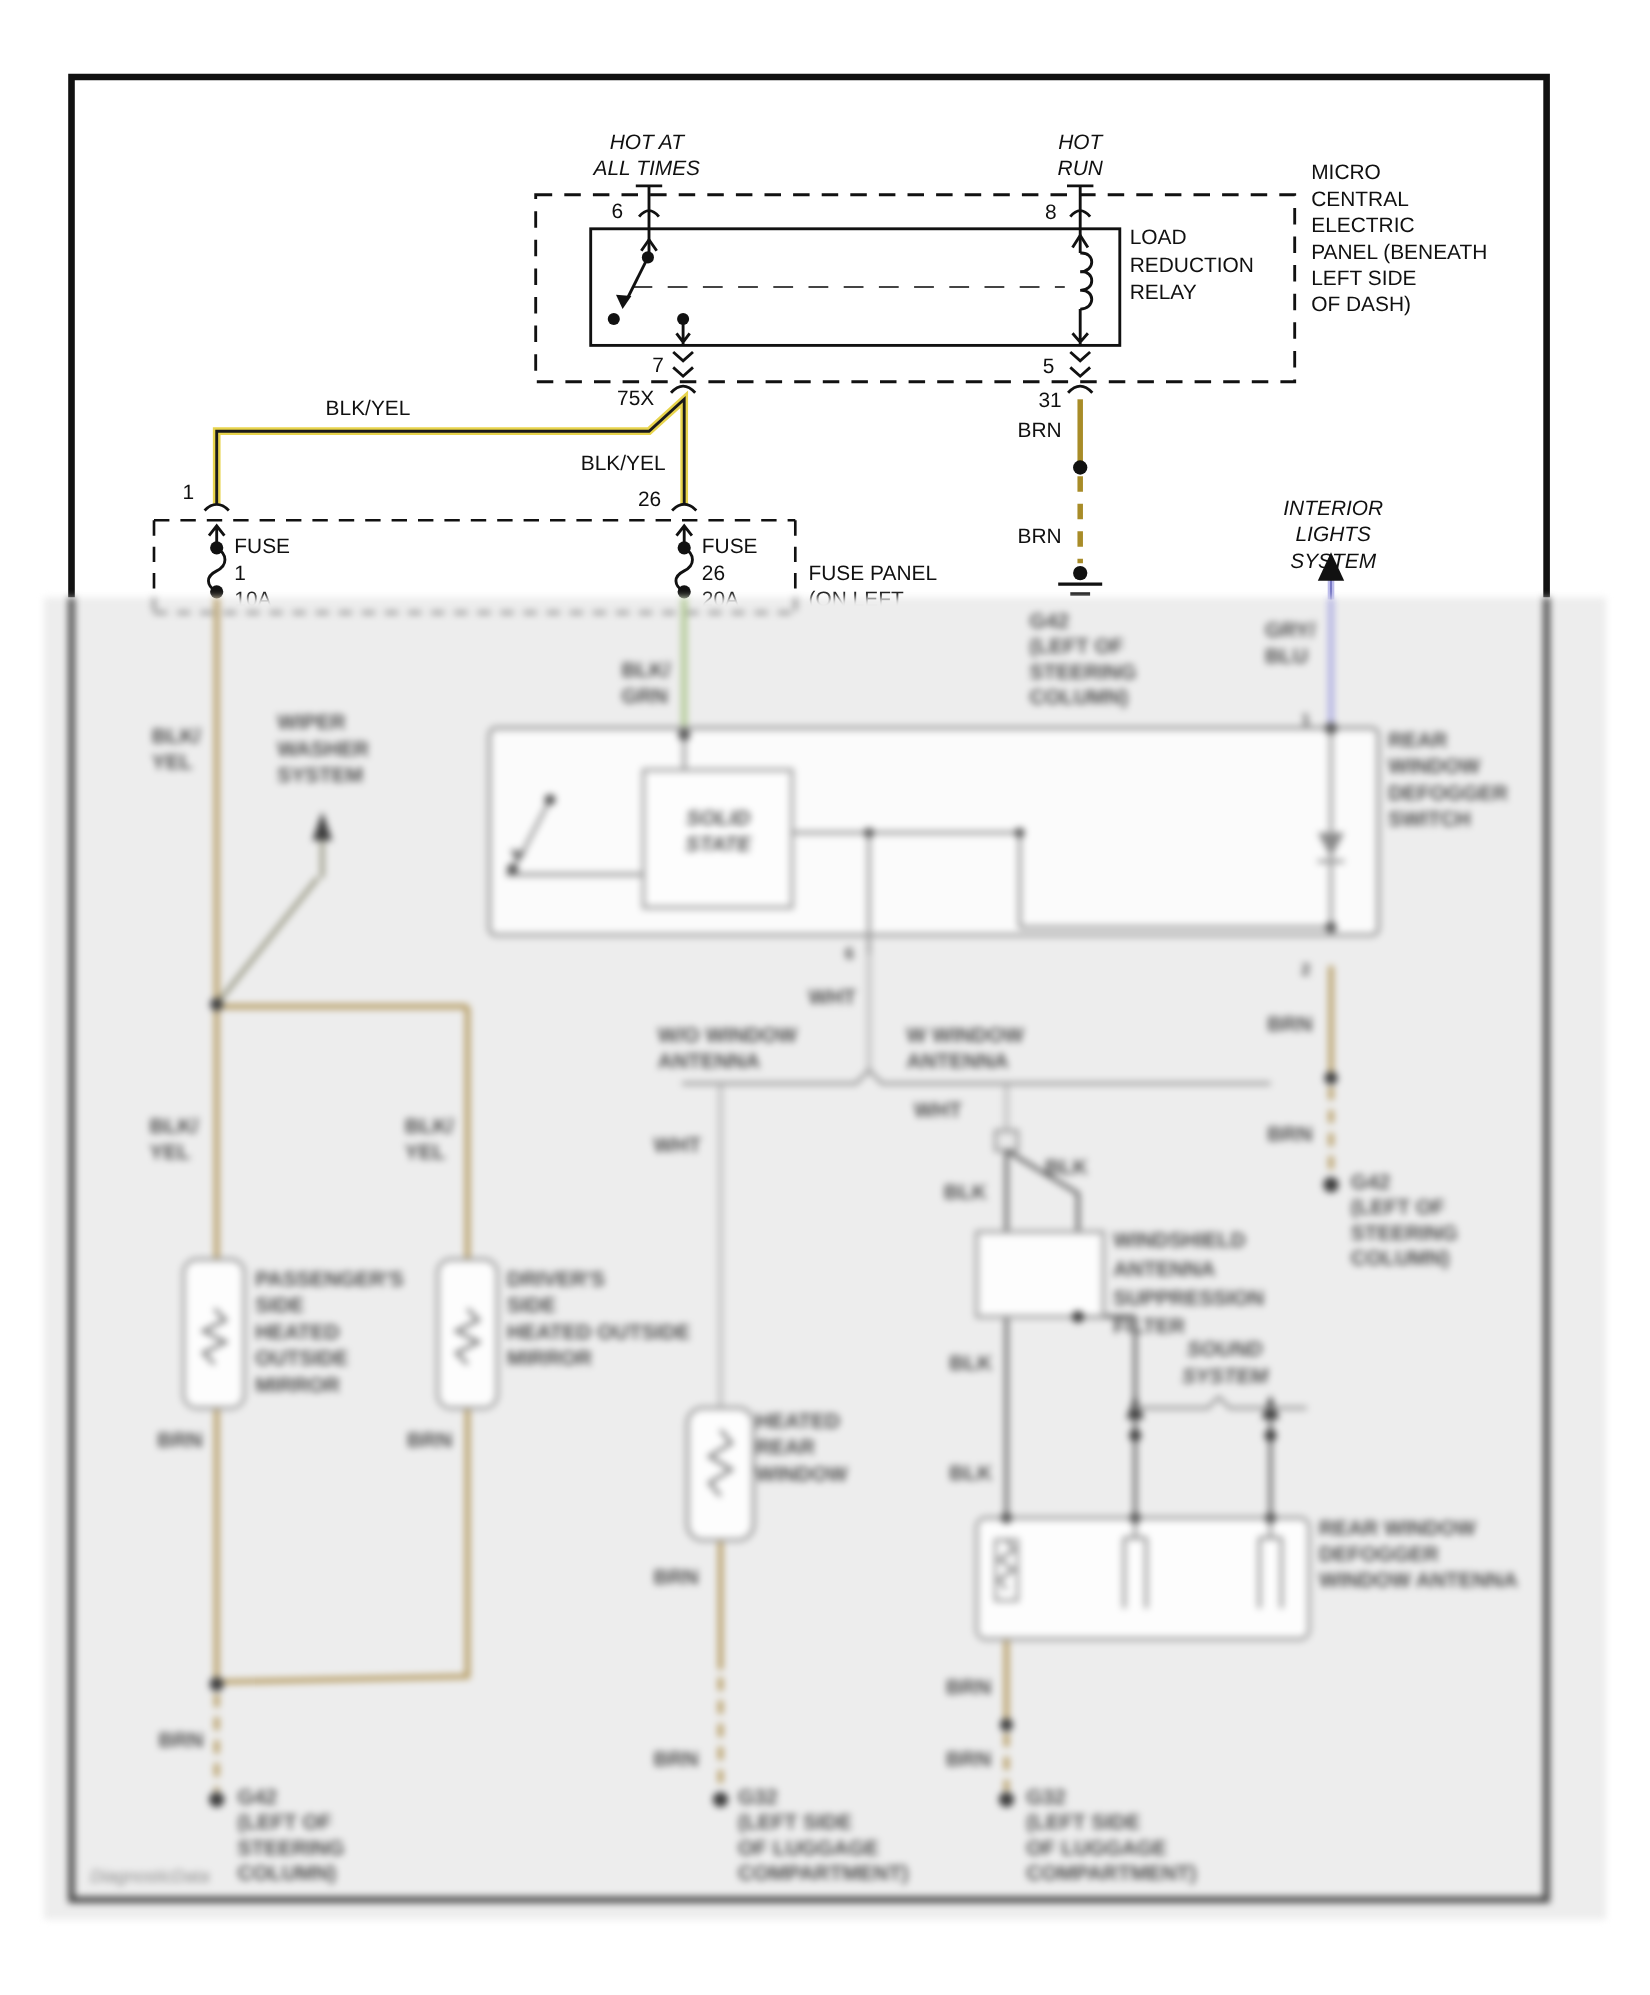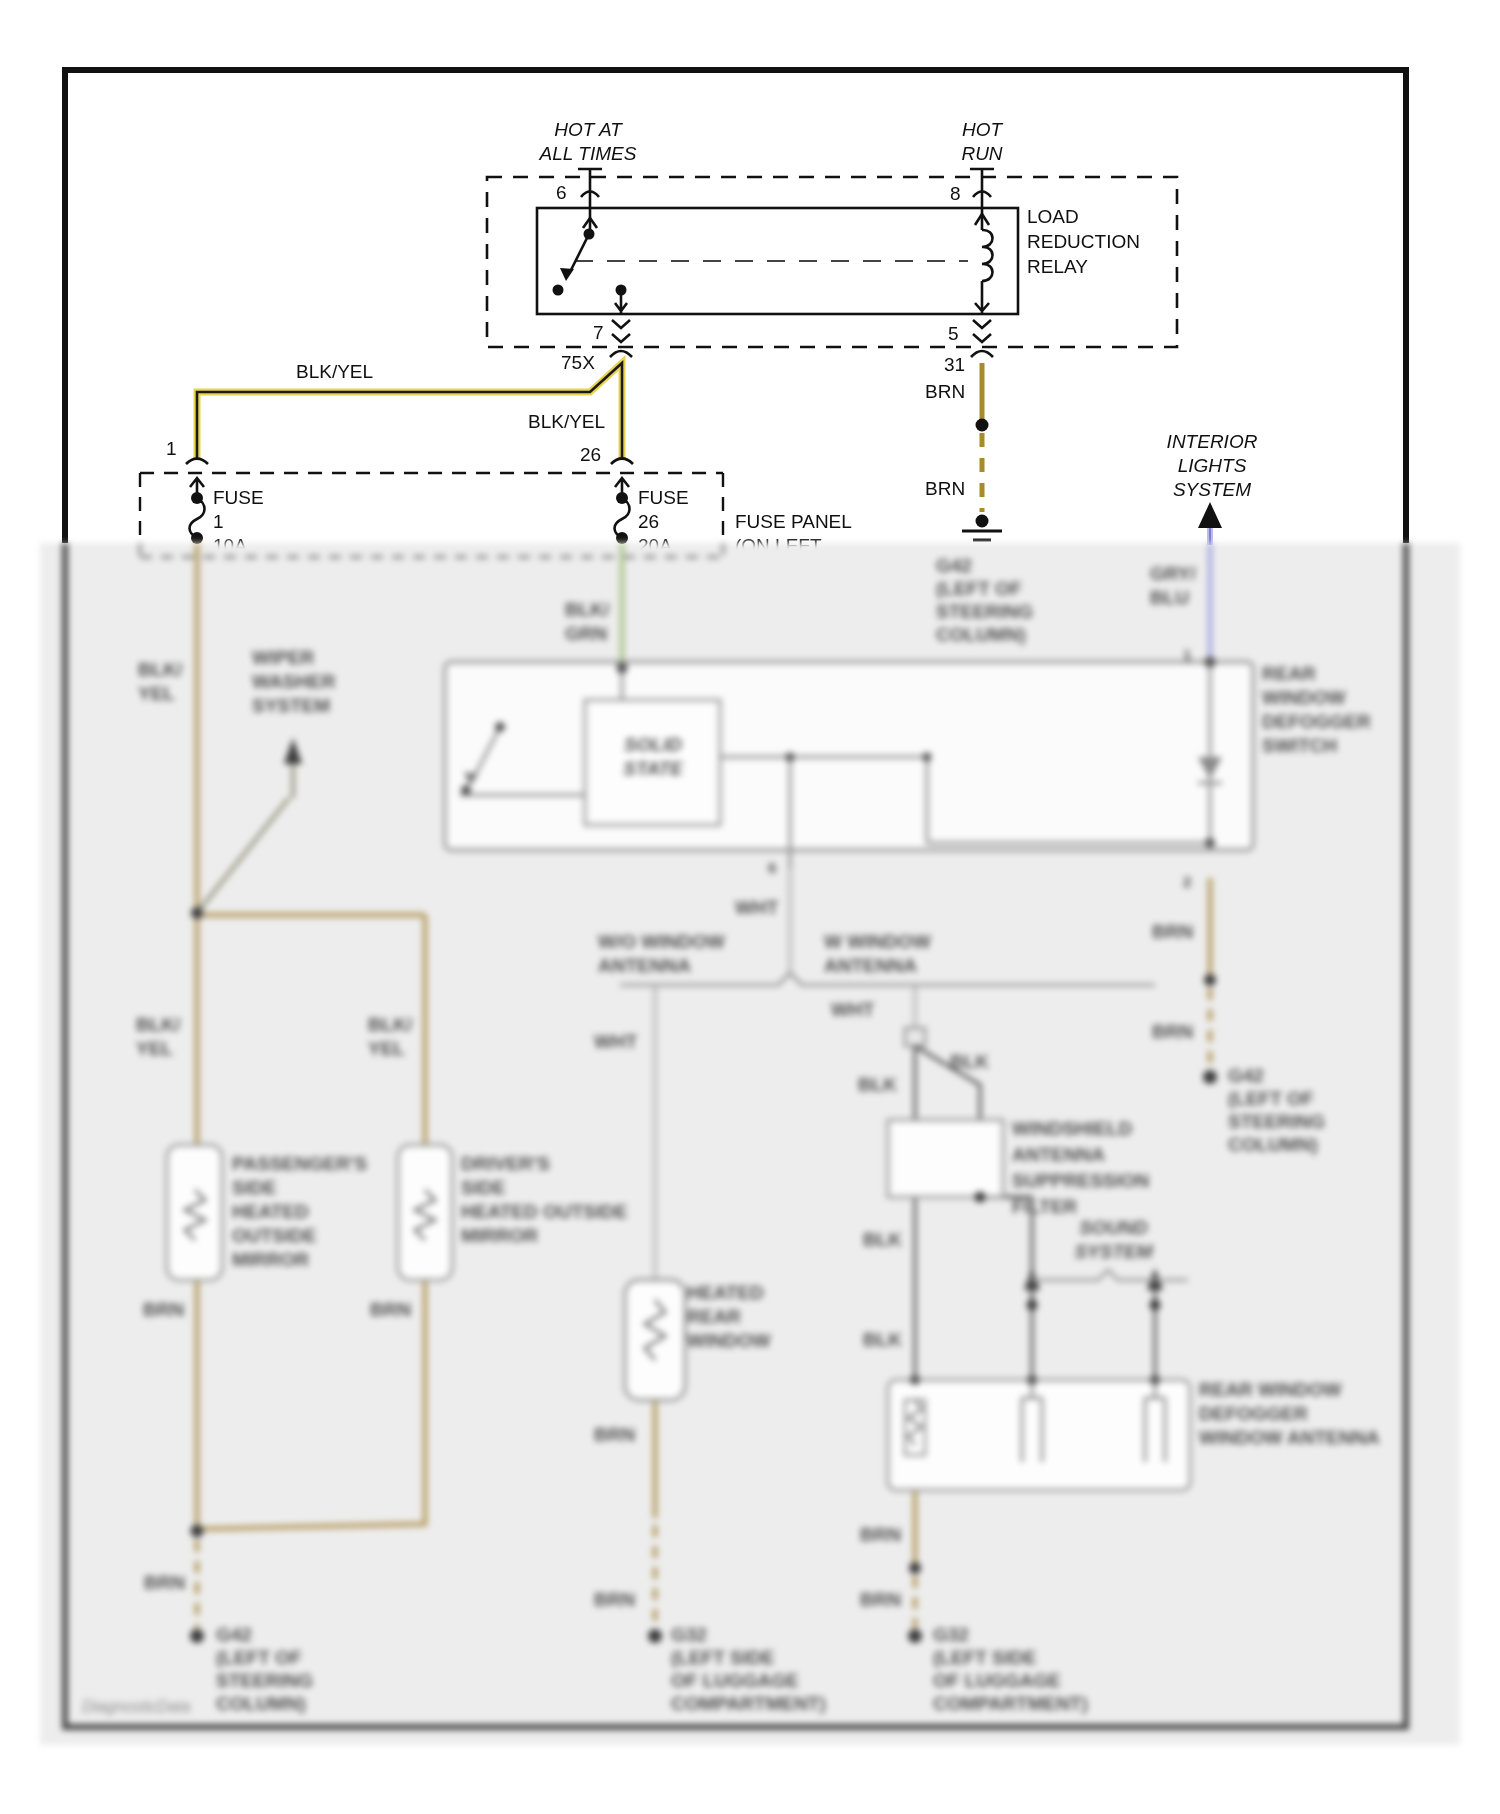--- a/index.html
+++ b/index.html
@@ -91,20 +91,26 @@
       <path class="w-blu" d="M1210,526 V545" stroke-width="6" fill="none"></path>
       <path d="M1210,526 V545" stroke="#7070c0" stroke-width="1.6" fill="none"></path>
       <polygon points="1210,502 1198,528 1222,528" fill="#111"></polygon>
     </g>
   </svg>
 
   <div class="lbl c" style="left:523px;top:118px;width:130px;">HOT AT
 ALL TIMES</div>
   <div class="lbl c" style="left:917px;top:118px;width:130px;">HOT
 RUN</div>
+  <div class="lbl" style="left:1192px;top:146px;">MICRO
+CENTRAL
+ELECTRIC
+PANEL (BENEATH
+LEFT SIDE
+OF DASH)</div>
   <div class="lbl" style="left:1027px;top:204px;line-height:25px;">LOAD
 REDUCTION
 RELAY</div>
   <div class="lbl" style="left:556px;top:181px;">6</div>
   <div class="lbl" style="left:950px;top:182px;">8</div>
   <div class="lbl" style="left:593px;top:321px;">7</div>
   <div class="lbl" style="left:948px;top:322px;">5</div>
   <div class="lbl" style="left:561px;top:351px;">75X</div>
   <div class="lbl" style="left:944px;top:353px;text-align:center;">31</div>
   <div class="lbl" style="left:296px;top:360px;">BLK/YEL</div>
@@ -116,21 +122,21 @@
   <div class="lbl" style="left:213px;top:486px;">FUSE
 1
 10A</div>
   <div class="lbl" style="left:638px;top:486px;">FUSE
 26
 20A</div>
   <div class="lbl" style="left:735px;top:466px;margin-top:44px;">FUSE PANEL
 (ON LEFT
 END OF
 DASH)</div>
-  <div class="lbl c" style="left:1147px;top:430px;width:130px;">INTERIOR
+  <div class="lbl c" style="left:1147px;top:451px;width:130px;">INTERIOR
 LIGHTS
 SYSTEM</div>
 
   <div class="blurzone">
     <svg width="1500" height="1271" viewBox="0 543 1500 1271">
       <rect x="40" y="543" width="1420" height="1202" fill="#ededed"></rect>
       <path d="M65,543 V1727 H1406 V543" fill="none" stroke="#4a4a4a" stroke-width="6"></path>
       <path d="M140,543 V557 M723,543 V557 M140,557 H723" stroke="#6a6a6a" stroke-width="2.4" stroke-dasharray="12 9" fill="none"></path>
 
       <g fill="none" stroke="#b3985c" stroke-width="4.5">

